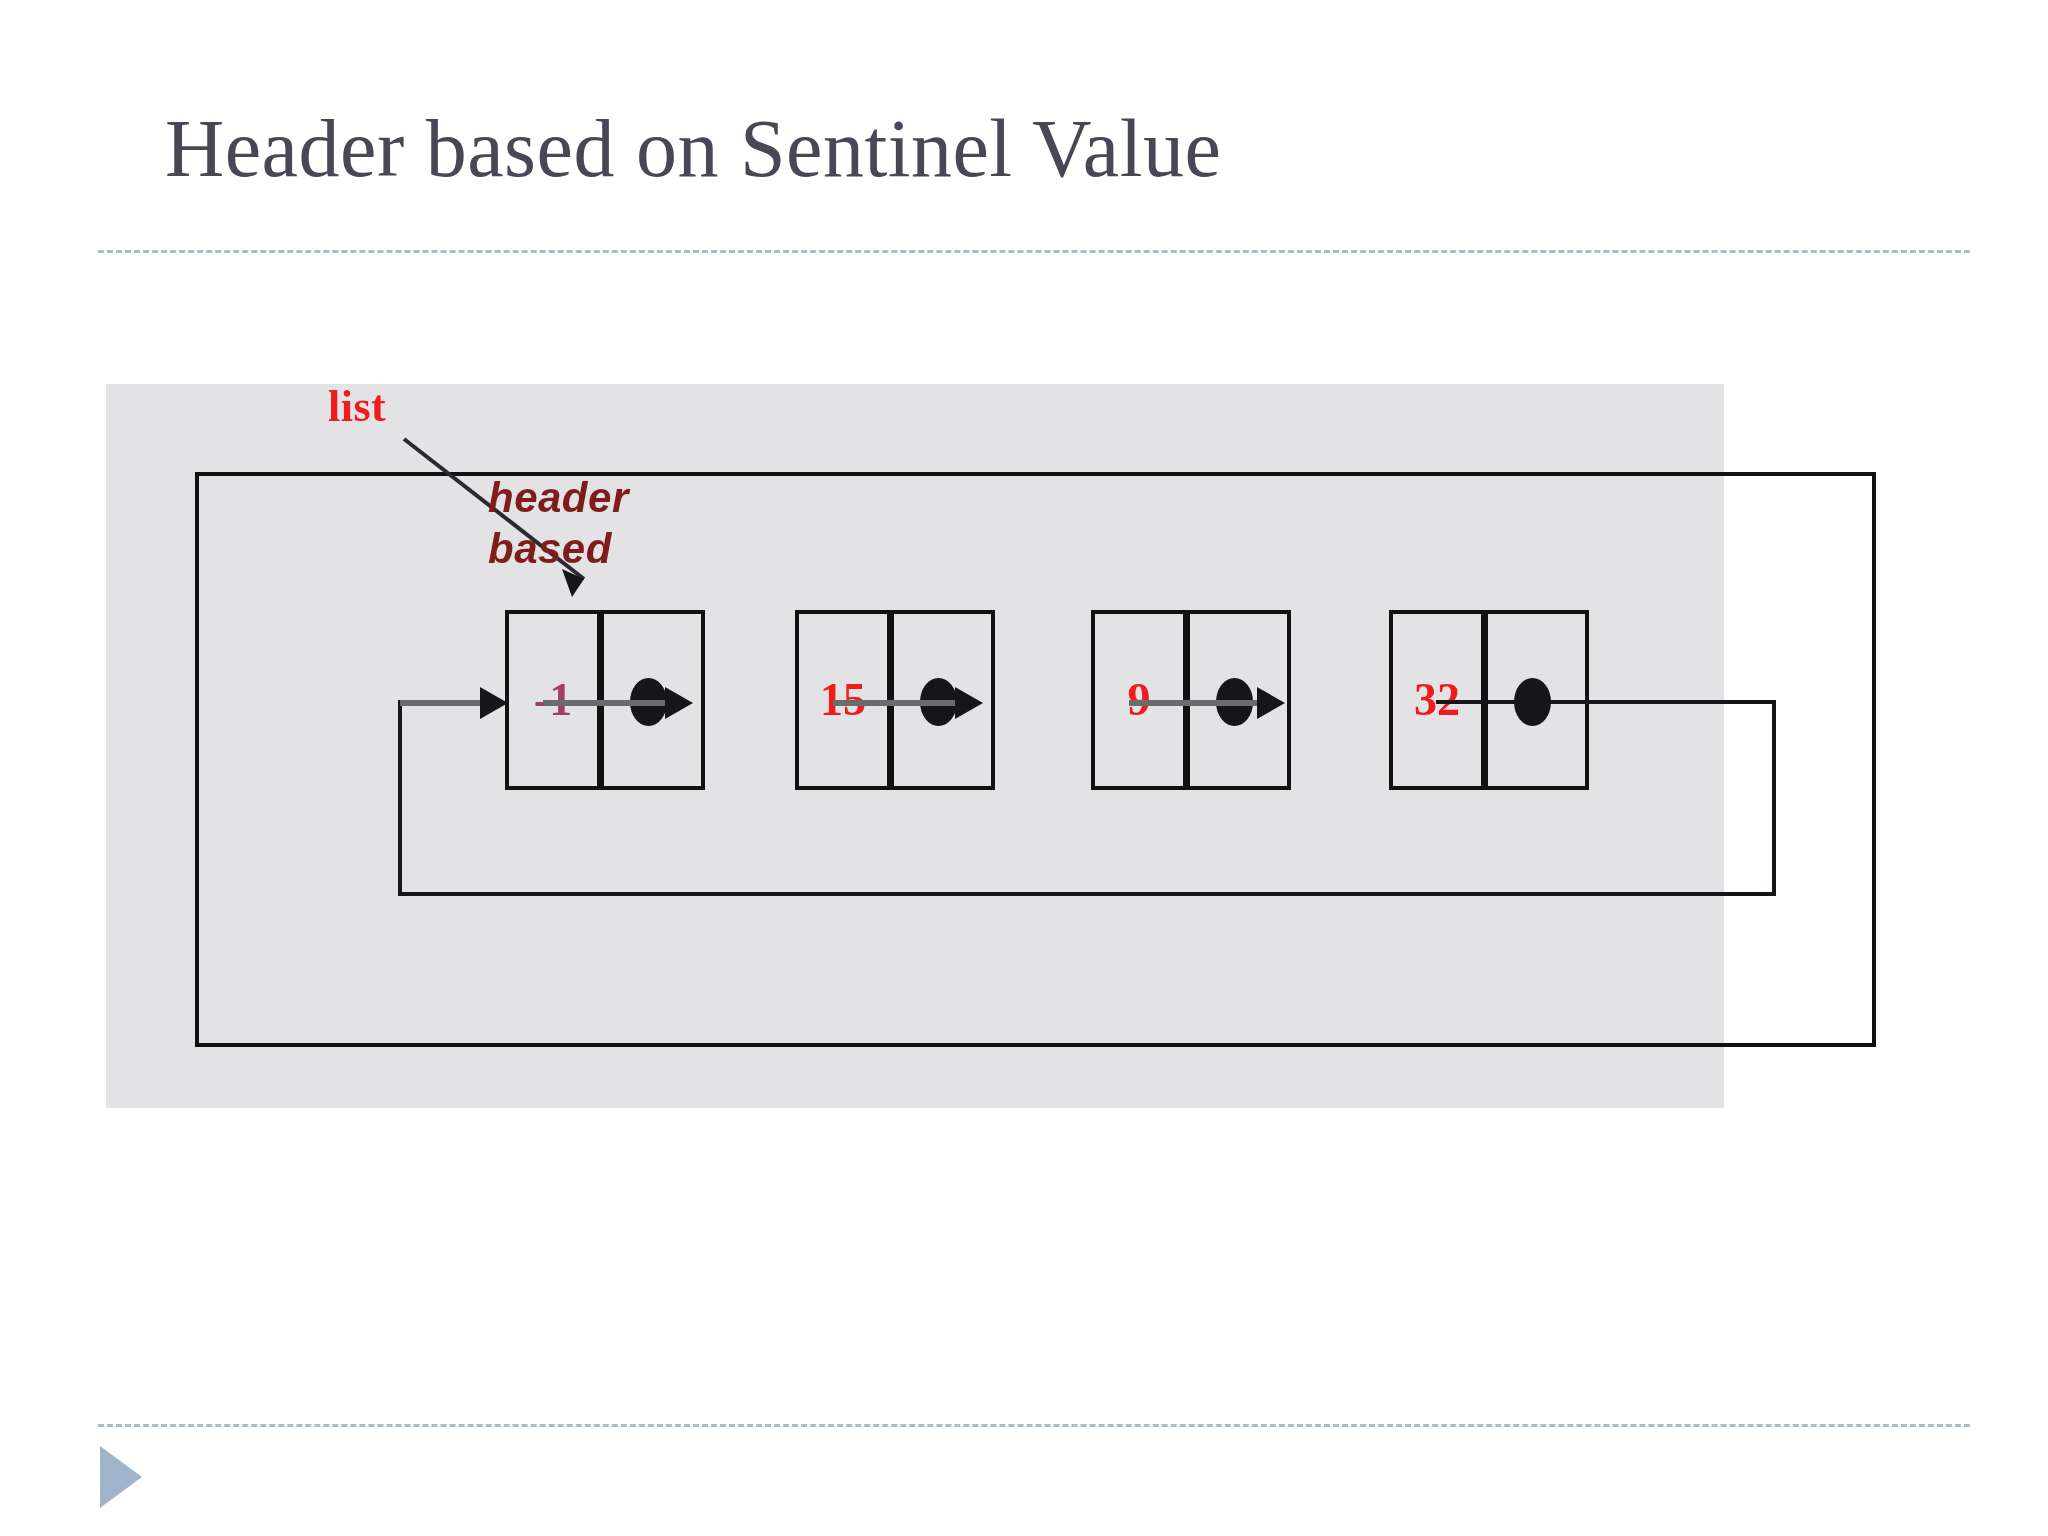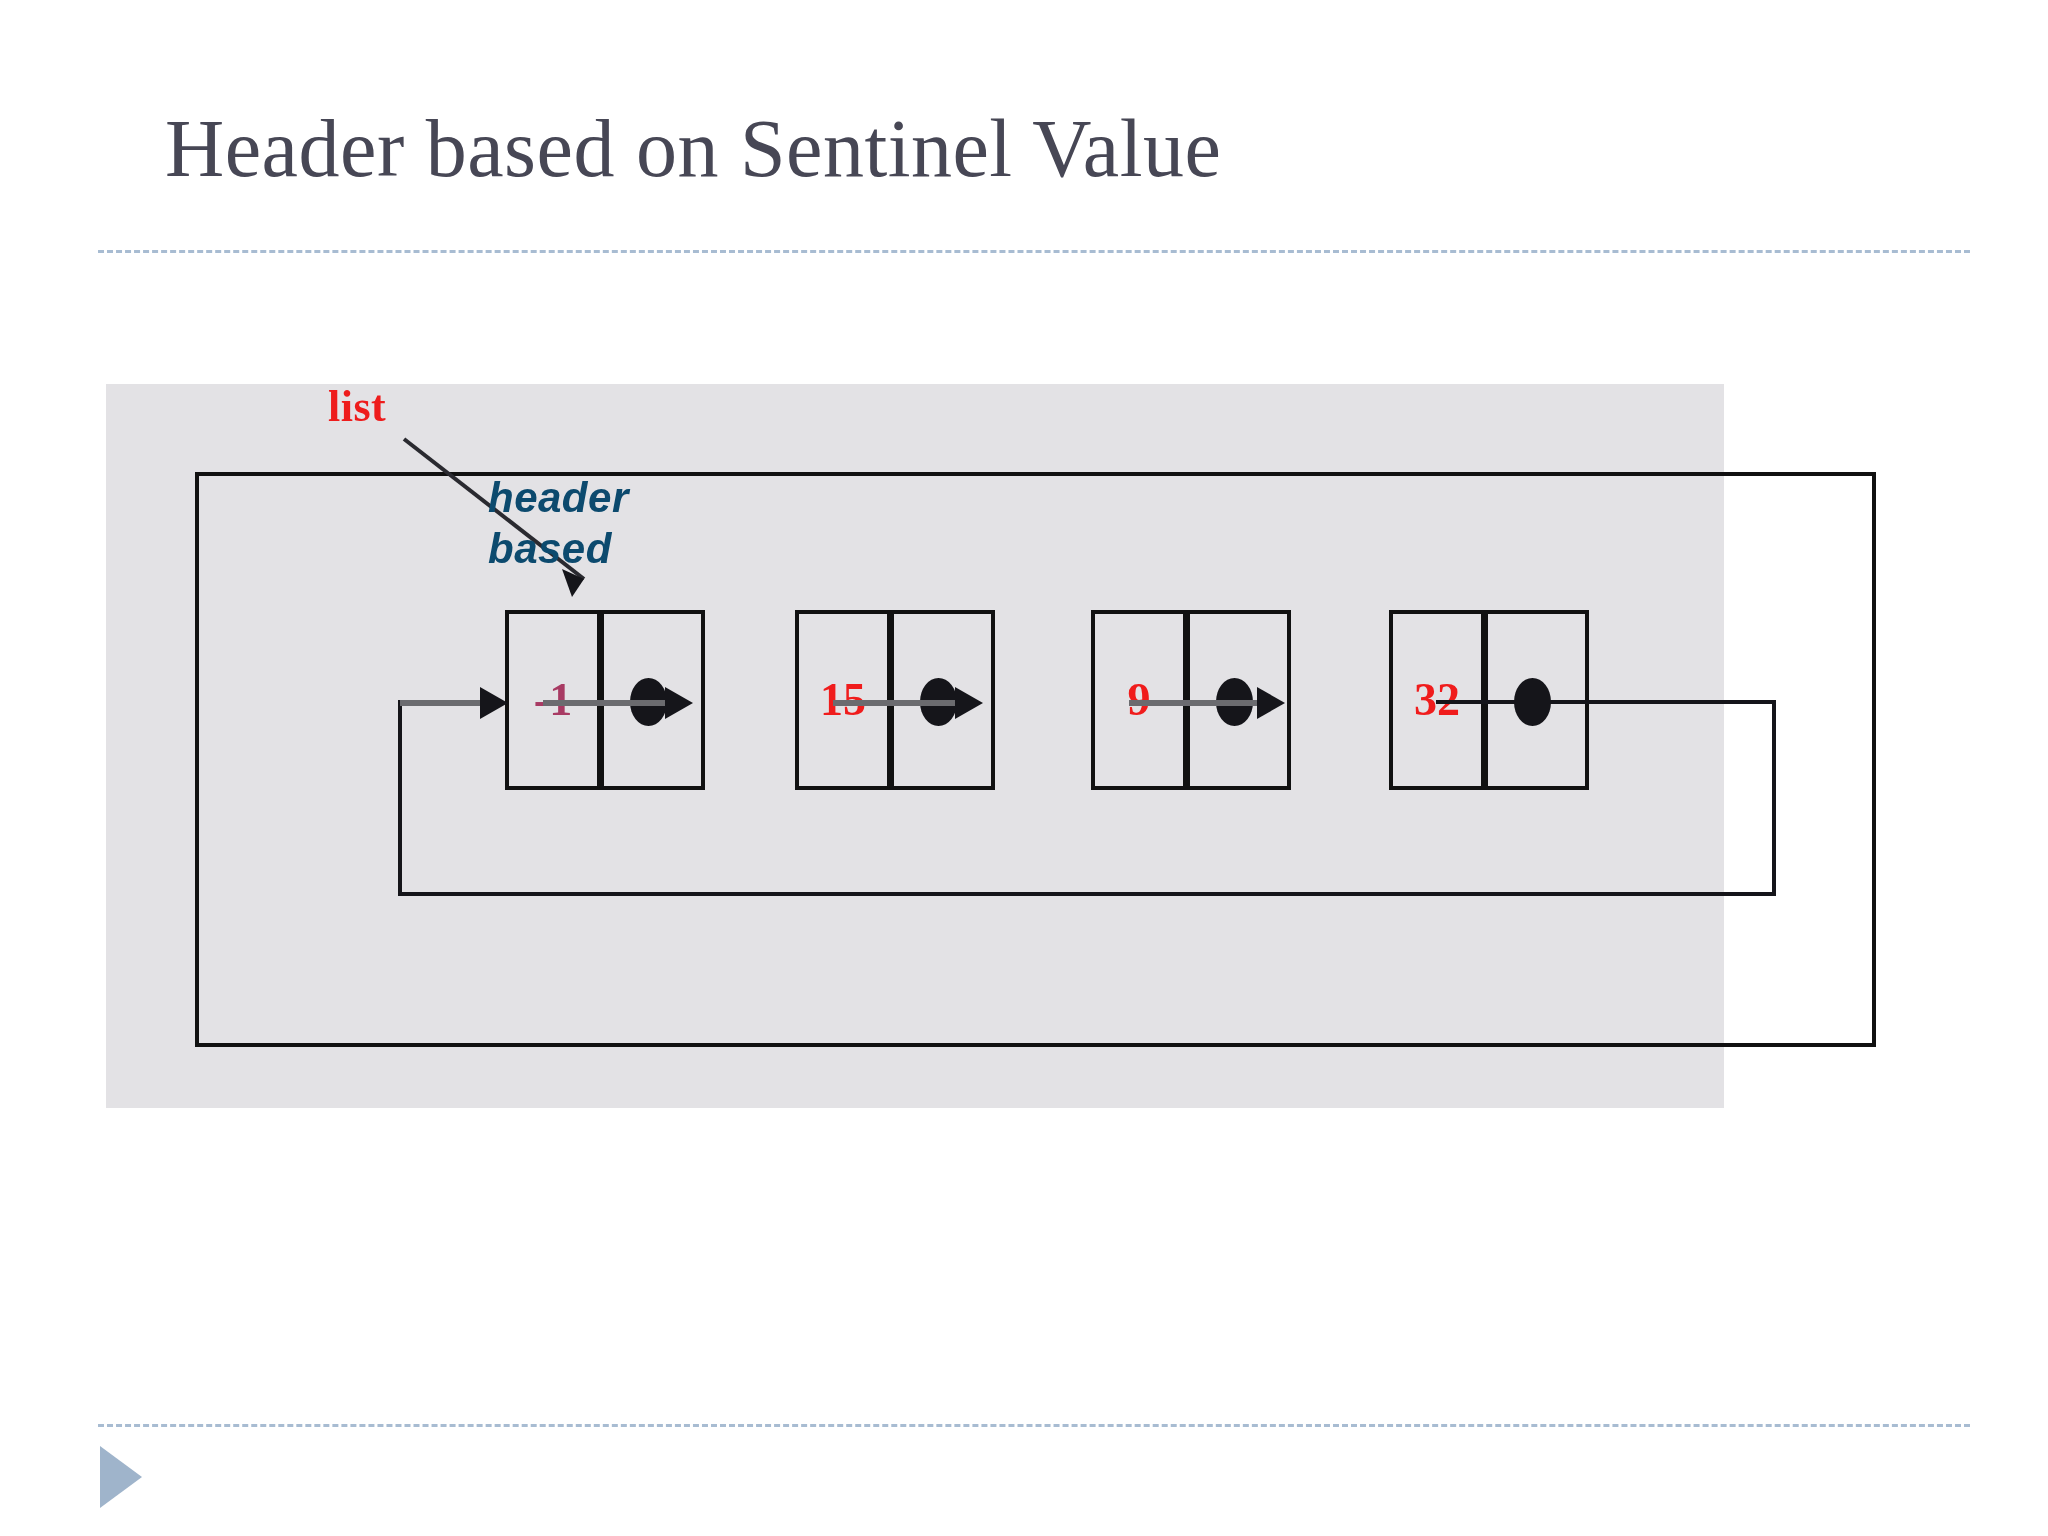--- a/index.html
+++ b/index.html
@@ -91,21 +91,21 @@
     letter-spacing: 0.5px;
   }
   #label-header-node {
     left: 382px;   
     top: 88px;     
     font-family: "Liberation Sans", sans-serif;
     font-style: italic;
     font-weight: 700;
     font-size: 42px;
     line-height: 1.22;
-    color: #0c4a6e;
+    color: #7f1d1d;
     letter-spacing: 0.5px;
   }
   #label-header-node .ln { display: block; }
 
   
   .node {
     position: absolute;
     top: 226px;          
     height: 180px;
     display: flex;

